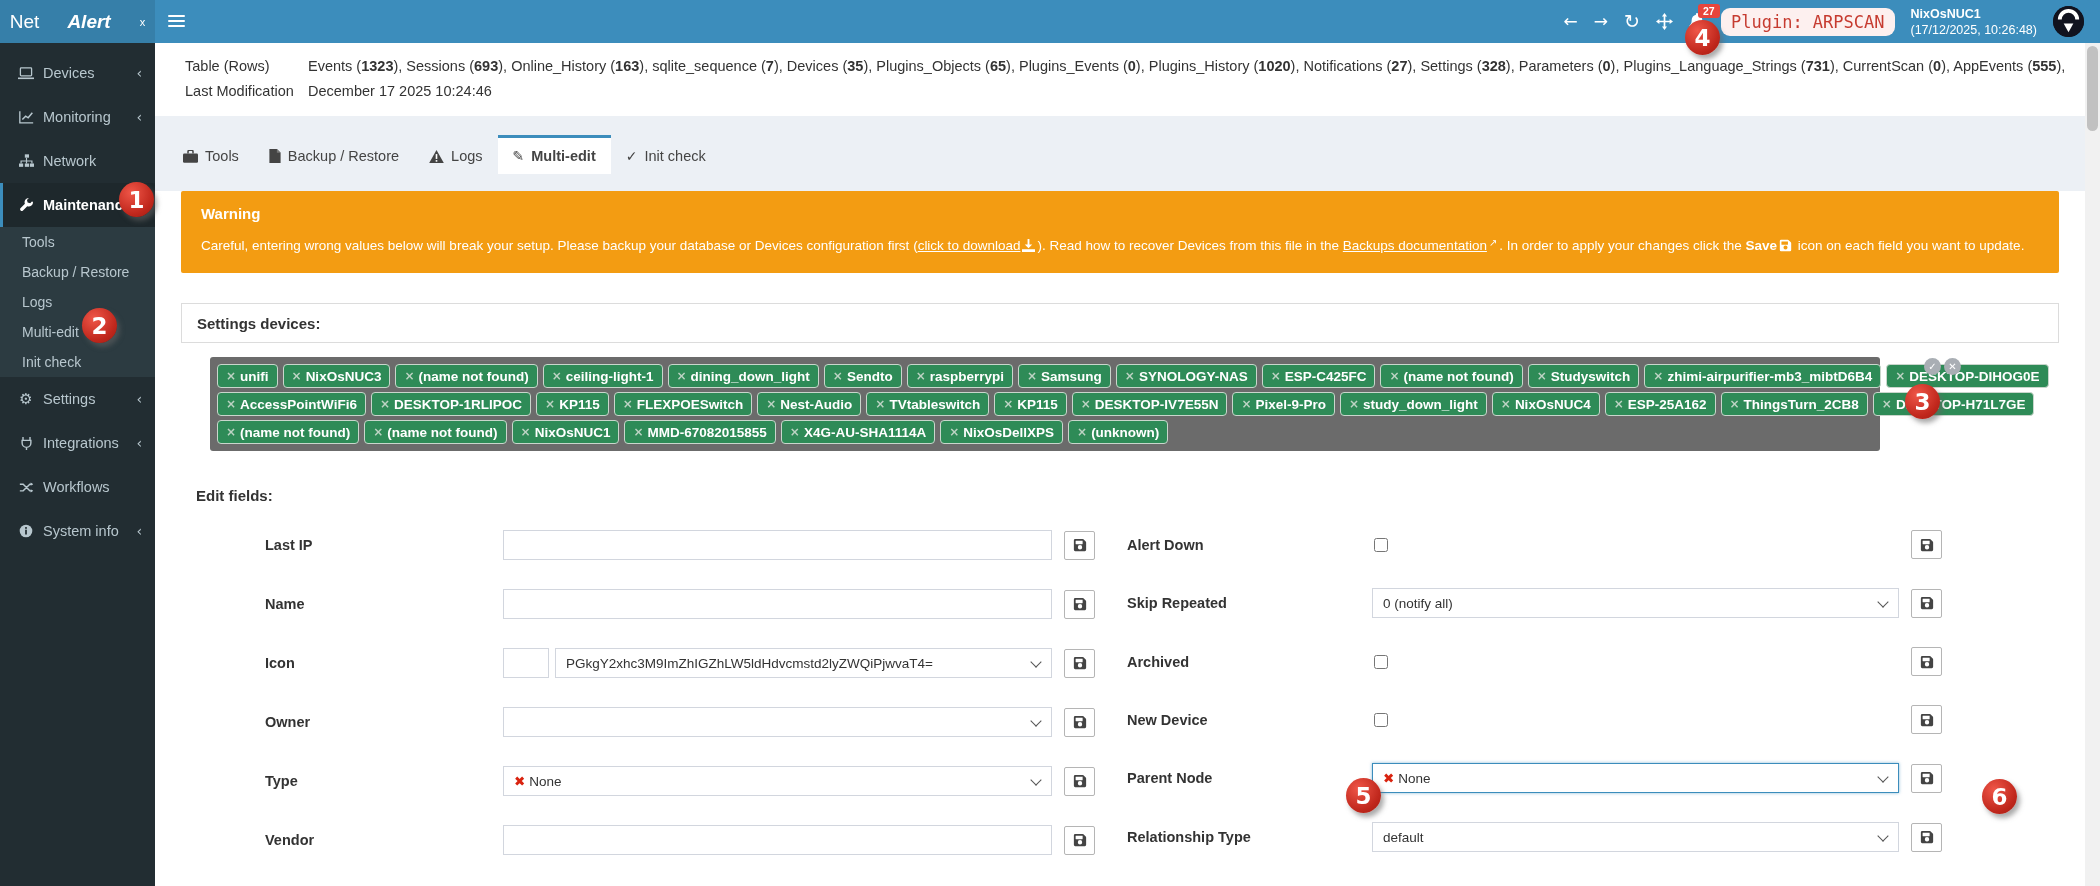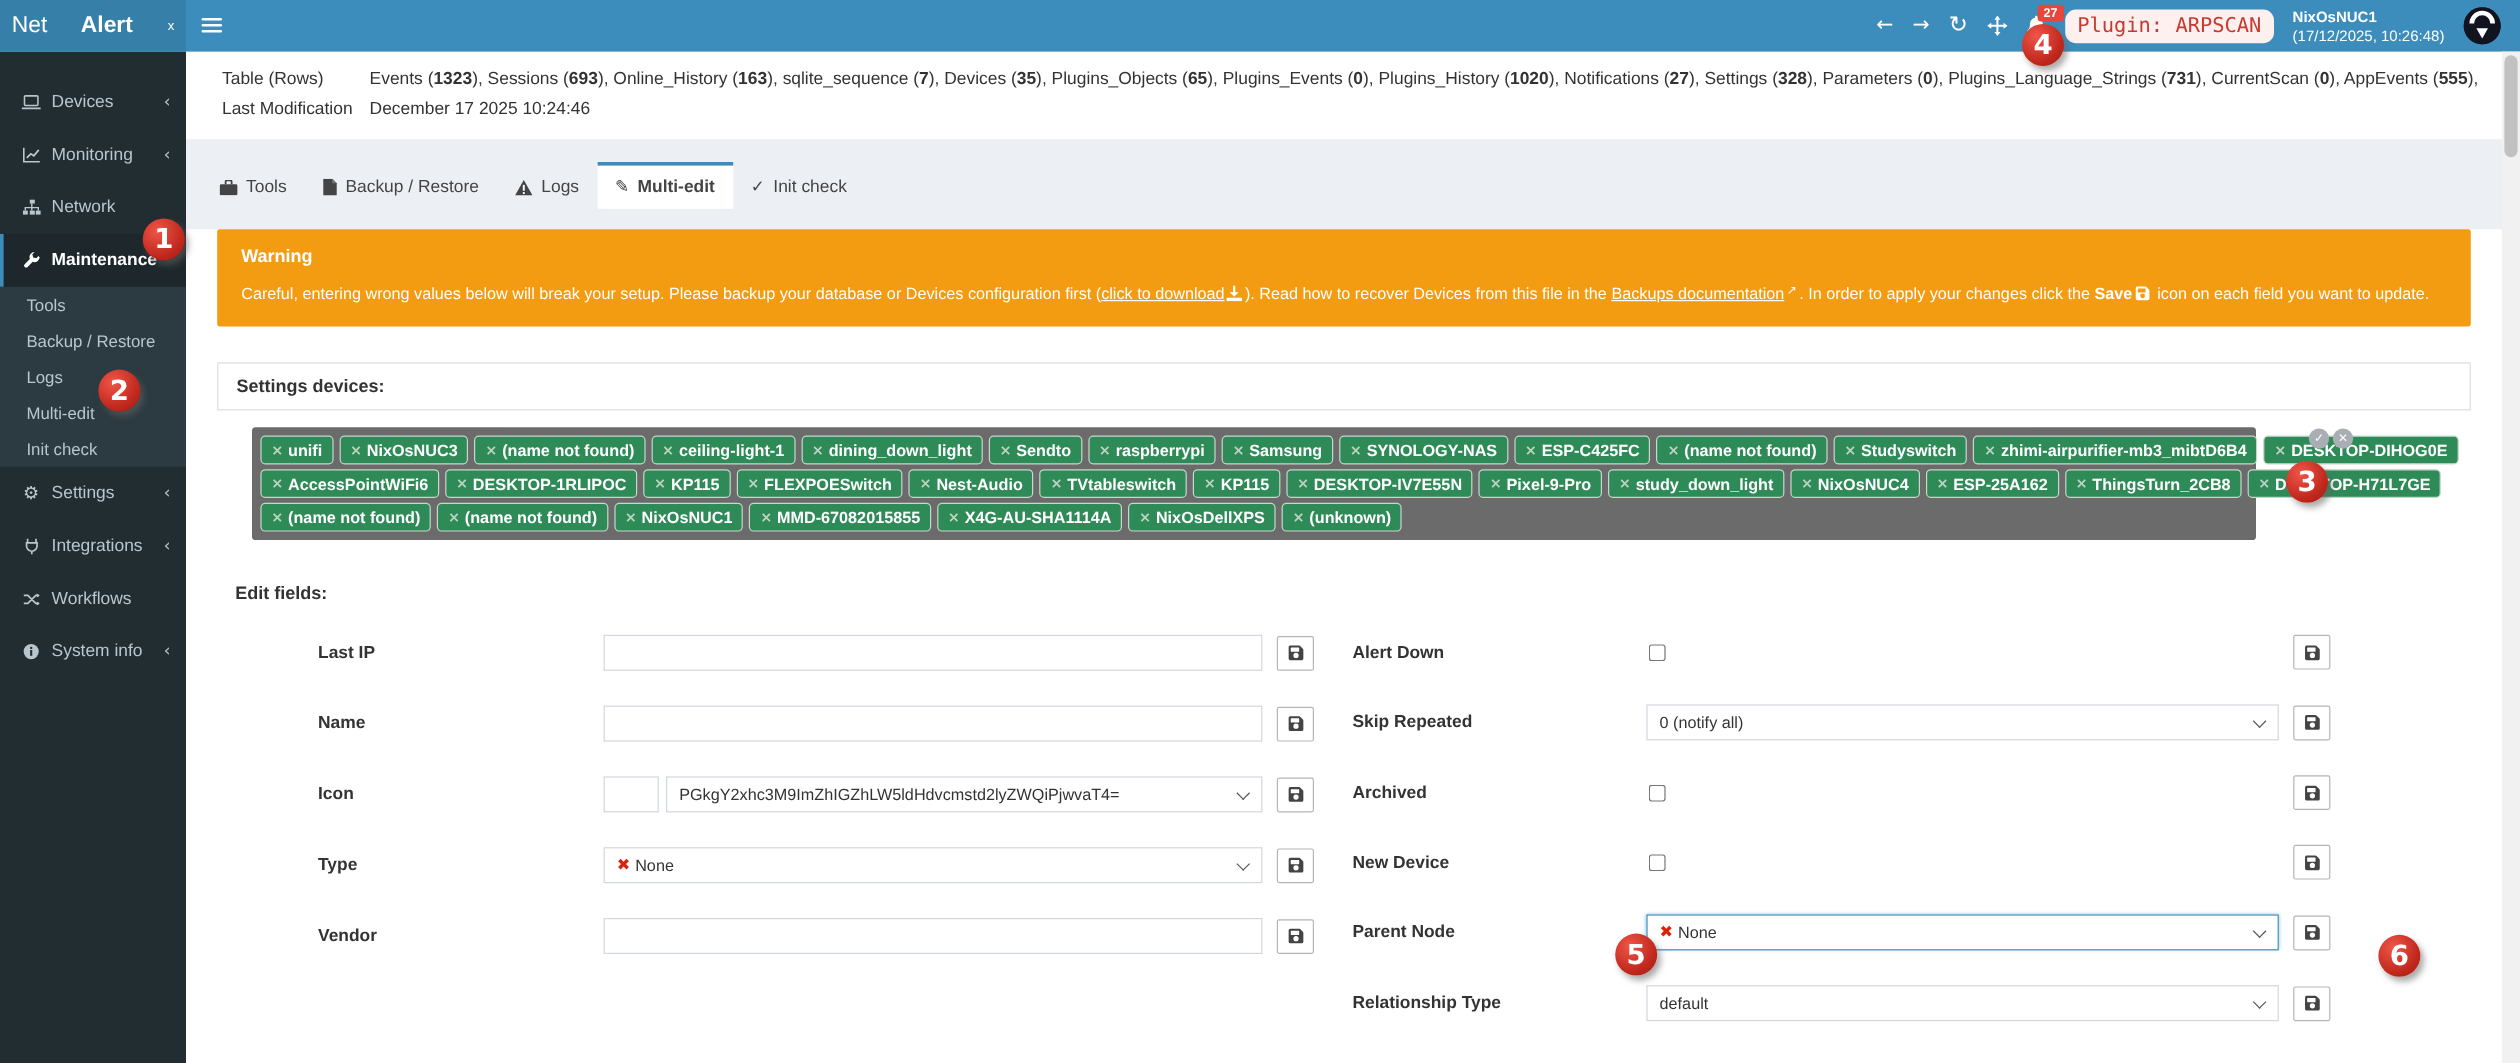--- a/index.html
+++ b/index.html
@@ -4,38 +4,38 @@
 <style>
   * { margin:0; padding:0; box-sizing:border-box; }
   html,body { width:2100px; height:886px; }
   body { position:relative; overflow:hidden; background:#ecf0f5;
          font-family:"Liberation Sans","DejaVu Sans",sans-serif; color:#333; }
 
   
   .topbar { position:absolute; left:0; top:0; width:2100px; height:43px; background:#3c8dbc; z-index:20; }
   .logo { position:absolute; left:0; top:0; width:155px; height:43px; background:#367fa9; color:#fff;
           display:flex; align-items:center; justify-content:center; font-size:19px; cursor:pointer;gap:28px; }
-  .logo b { font-weight:700; }
+  .logo b { font-weight:700;font-style:italic; }
   .logo sup { font-size:11px; margin-left:1px; }
   .hamburger { position:absolute; left:168px; top:12px; width:20px; height:18px; cursor:pointer; }
   .hamburger i { display:block; width:17px; height:2.5px; background:#fff; margin:2.5px 0; border-radius:1px; }
   .top-right { position:absolute; right:16px; top:0; height:43px; display:flex; align-items:center; gap:16px; }
   .nav-ic { color:#fff; font-size:17px; font-family:"DejaVu Sans",sans-serif; cursor:pointer; line-height:1; }
   .bell-wrap { position:relative; cursor:pointer; }
   .bell-badge { position:absolute; top:-9px; left:9px; background:#e8453c; color:#fff; font-size:10.5px;
                 font-weight:bold; padding:1px 5px; border-radius:3px; }
   .plugin-badge { background:#fdf0ef; color:#c63b30; font-family:"DejaVu Sans Mono","Liberation Mono",monospace;
                   font-size:17px; padding:4px 10px; border-radius:9px; white-space:nowrap; }
   .host { color:#fff; font-size:12.5px; line-height:16px; font-weight:bold; }
   .avatar { width:31px; height:31px; border-radius:50%; background:#11131f; display:flex; align-items:center;
             justify-content:center; cursor:pointer; overflow:hidden; }
 
   
   .sidebar { position:absolute; left:0; top:43px; width:155px; height:843px; background:#222d32; z-index:10; }
-  .menu { padding-top:20px; }
+  .menu { padding-top:8px; }
   .mitem { height:44px; display:flex; align-items:center; padding-left:16px; color:#b8c7ce;
            font-size:14.5px; cursor:pointer; }
   .mitem .icw { width:20px; display:flex; justify-content:center; margin-right:7px; }
   .mitem .chev { margin-left:auto; margin-right:13px; font-size:14px; font-family:"DejaVu Sans",sans-serif; }
   .mitem.active { background:#1e282c; border-left:3px solid #3c8dbc; padding-left:13px; color:#fff; font-weight:bold; }
   .submenu { background:#2c3b41; }
   .sitem { height:30px; display:flex; align-items:center; padding-left:22px; color:#b8c7ce; font-size:14px; cursor:pointer; }
 
   
   .content { position:absolute; left:155px; top:43px; width:1930px; height:843px; }
@@ -501,20 +501,33 @@
                 <span class="val">PGkgY2xhc3M9ImZhIGZhLW5ldHdvcmstd2lyZWQiPjwvaT4=</span>
               </span>
           </span>
           <button class="save">
               <svg width="14" height="14" viewBox="0 0 448 512" fill="#444">
                 <path d="M433.9 129.9l-83.9-83.9A48 48 0 0 0 316.1 32H48A48 48 0 0 0 0 80v352a48 48 0 0 0 48 48h352a48 48 0 0 0 48-48V163.9a48 48 0 0 0-14.1-34zM224 416a80 80 0 1 1 80-80 80 80 0 0 1-80 80zm96-304.5V212a12 12 0 0 1-12 12H76a12 12 0 0 1-12-12V108a12 12 0 0 1 12-12h228.5a12 12 0 0 1 8.5 3.5l3.5 3.5a12 12 0 0 1 3.5 8.5z"></path>
               </svg>
             </button>
         </div>
         <div class="frow">
+          <span class="flabel">Owner</span>
+          <span class="fctrl">
+              <span class="sel">
+                <span class="val"></span>
+              </span>
+            </span>
+          <button class="save">
+              <svg width="14" height="14" viewBox="0 0 448 512" fill="#444">
+                <path d="M433.9 129.9l-83.9-83.9A48 48 0 0 0 316.1 32H48A48 48 0 0 0 0 80v352a48 48 0 0 0 48 48h352a48 48 0 0 0 48-48V163.9a48 48 0 0 0-14.1-34zM224 416a80 80 0 1 1 80-80 80 80 0 0 1-80 80zm96-304.5V212a12 12 0 0 1-12 12H76a12 12 0 0 1-12-12V108a12 12 0 0 1 12-12h228.5a12 12 0 0 1 8.5 3.5l3.5 3.5a12 12 0 0 1 3.5 8.5z"></path>
+              </svg>
+            </button>
+        </div>
+        <div class="frow">
           <span class="flabel">Type</span>
           <span class="fctrl">
               <span class="sel">
                 <span class="red-x"></span>
                 <span class="val">None</span>
               </span>
             </span>
           <button class="save">
               <svg width="14" height="14" viewBox="0 0 448 512" fill="#444">
                 <path d="M433.9 129.9l-83.9-83.9A48 48 0 0 0 316.1 32H48A48 48 0 0 0 0 80v352a48 48 0 0 0 48 48h352a48 48 0 0 0 48-48V163.9a48 48 0 0 0-14.1-34zM224 416a80 80 0 1 1 80-80 80 80 0 0 1-80 80zm96-304.5V212a12 12 0 0 1-12 12H76a12 12 0 0 1-12-12V108a12 12 0 0 1 12-12h228.5a12 12 0 0 1 8.5 3.5l3.5 3.5a12 12 0 0 1 3.5 8.5z"></path>

